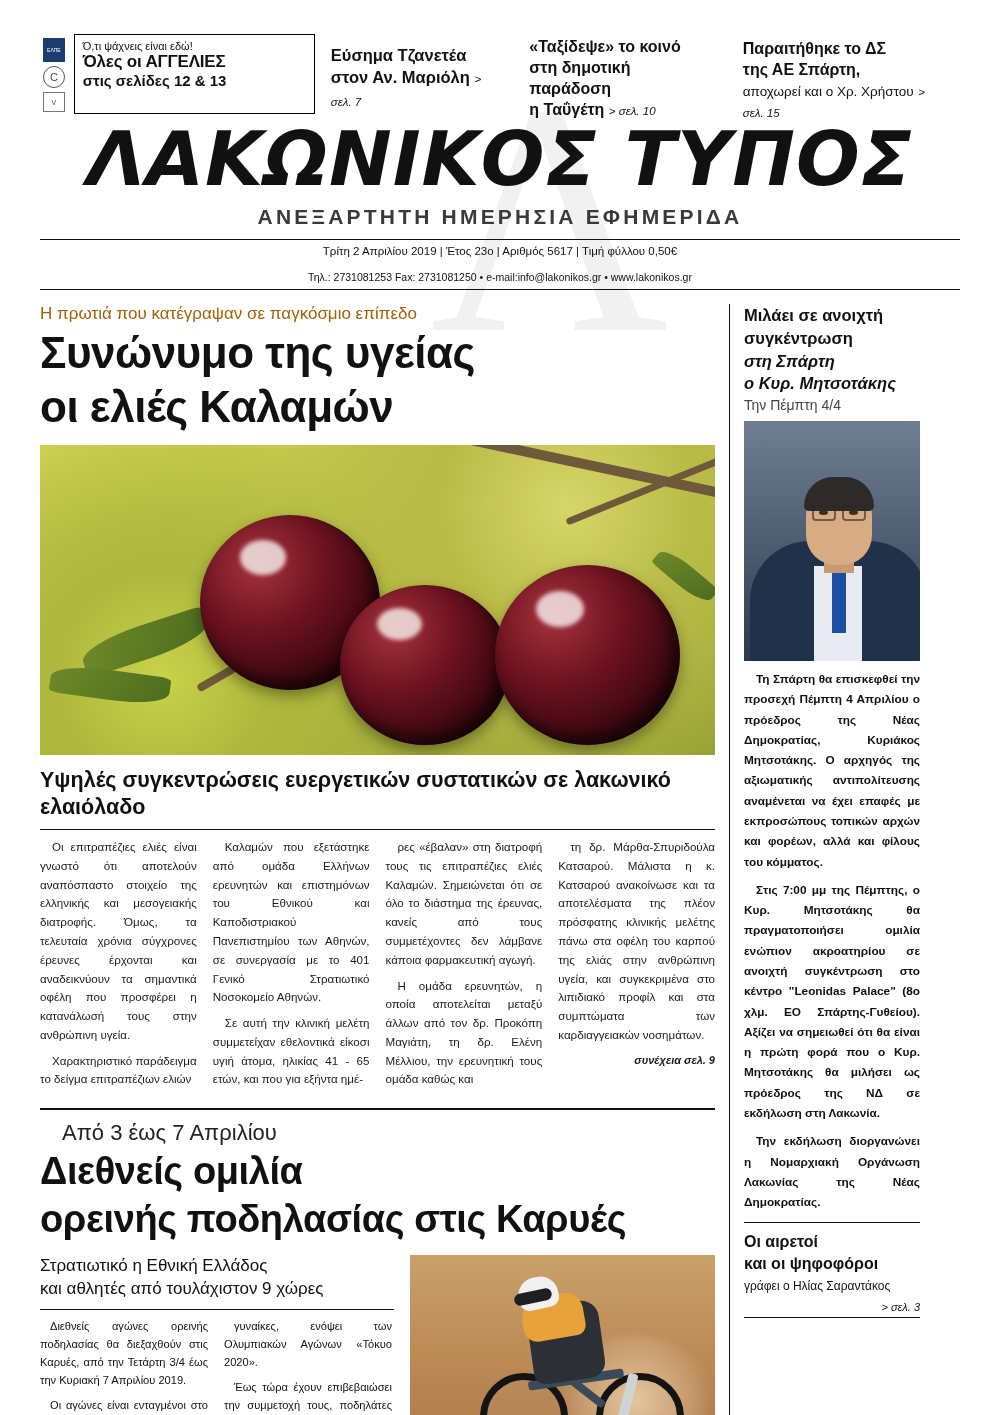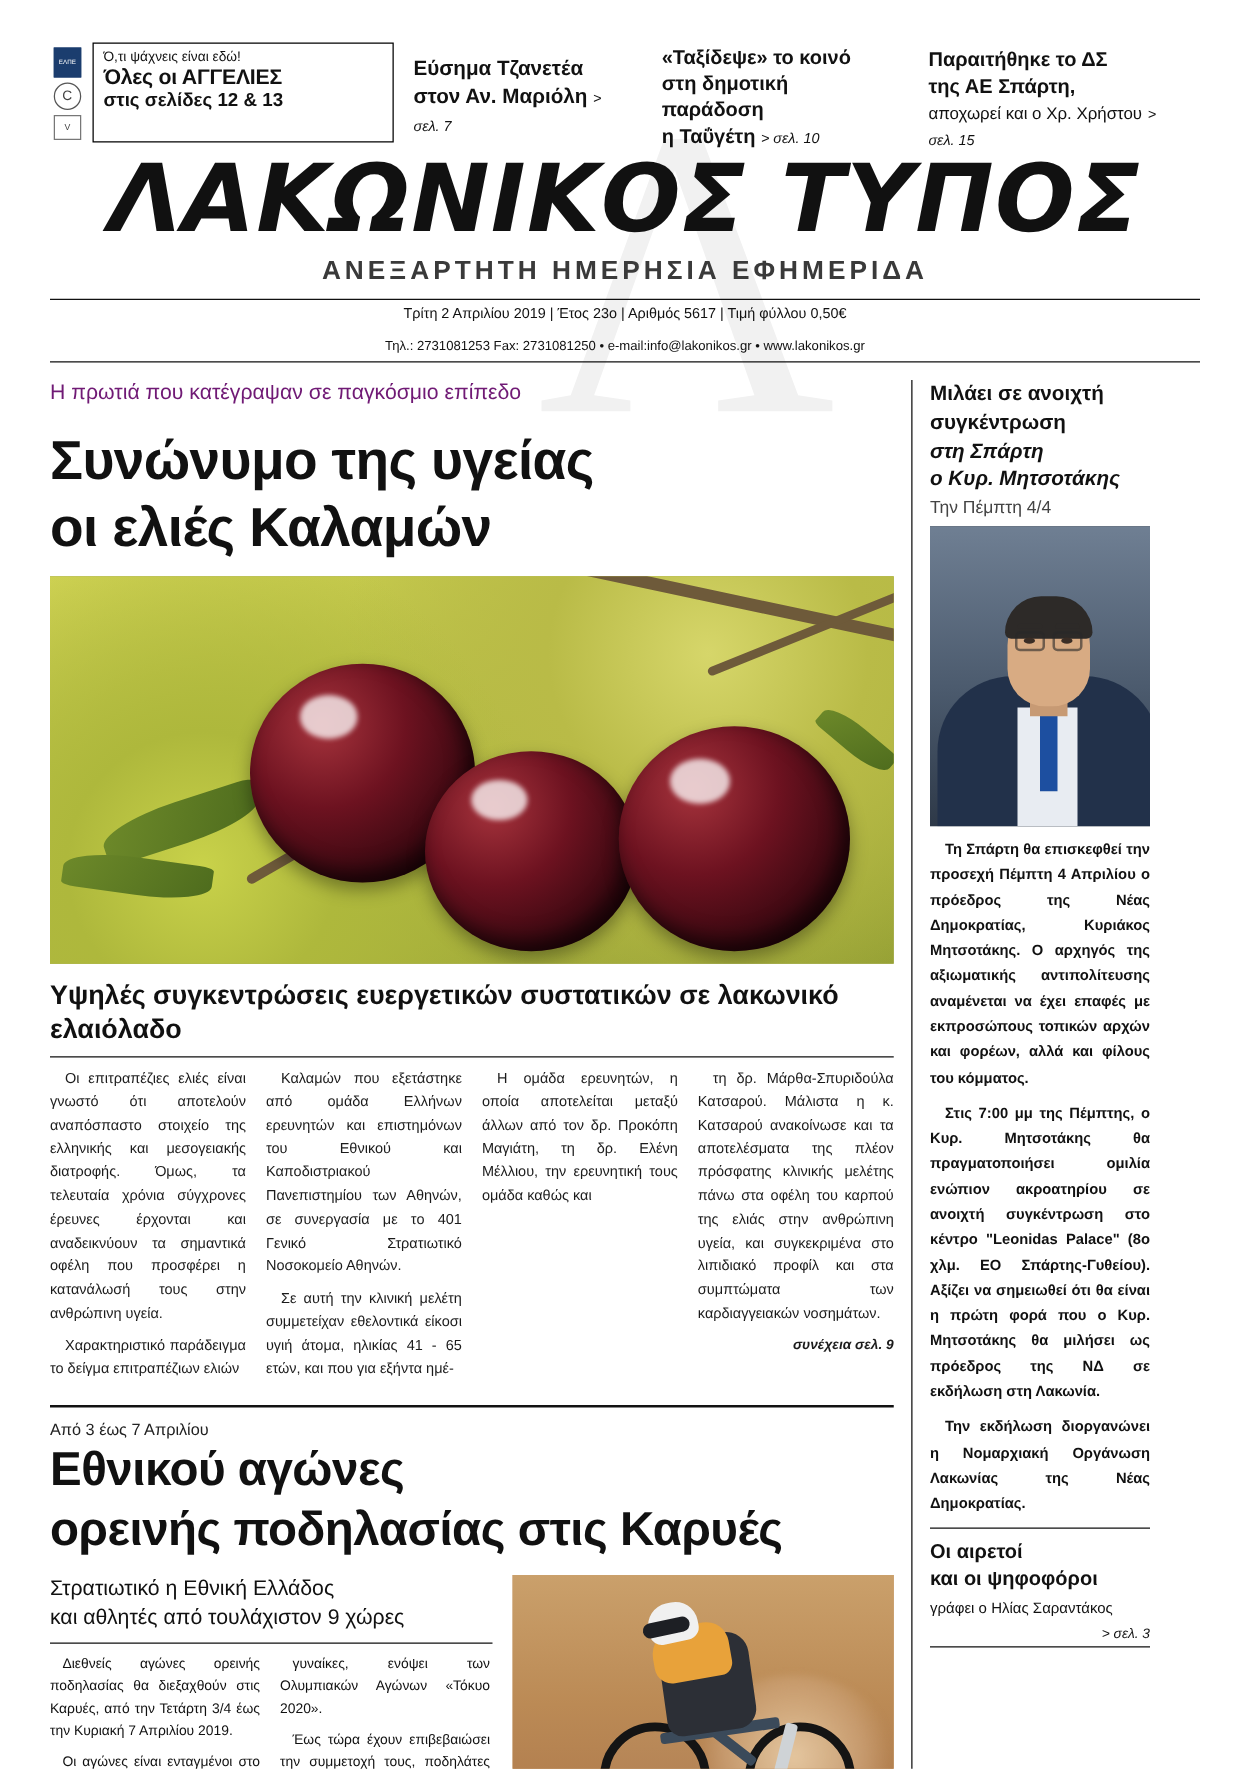--- a/index.html
+++ b/index.html
@@ -51,21 +51,21 @@
   .masthead-rule { border-top:1px solid #111; margin:10px 40px 0 40px;}
   .masthead-info { font-size:11.5px; margin-top:5px; }
   .masthead-info2 { font-size:10.5px; margin-top:14px; }
   .masthead-rule2 { border-top:1px solid #111; margin:6px 40px 0 40px;}
 
   
   .body-wrap { position:relative; z-index:2; display:flex; margin:14px 40px 0 40px; }
   .left-col { width:690px; padding-right:14px; border-right:1px solid #111; }
   .right-col { width:190px; padding-left:14px; }
 
-  .kicker { font-size:17px; color:#701a75; margin-bottom:18px;}
+  .kicker { font-size:17px; color:#a16207; margin-bottom:2px;}
   .headline { font-size:44px; font-weight:bold; line-height:1.22; letter-spacing:-0.5px; }
 
   .lead-photo { width:100%; height:310px; margin-top:12px; position:relative; overflow:hidden; background:#9aa33a; }
   .olive-bg { position:absolute; inset:0; background:
       radial-gradient(circle at 18% 75%, #c9d24a 0%, #aeb83c 18%, transparent 45%),
       radial-gradient(circle at 78% 20%, #d6d66a 0%, #b9bb47 22%, transparent 50%),
       linear-gradient(160deg,#cfd253 0%, #b7bd44 40%, #96a135 100%); }
   .branch { position:absolute; background:#6e5a3a; border-radius:4px; }
   .leaf { position:absolute; background:linear-gradient(120deg,#6e8a2a,#4d6b1d); border-radius:50% 10% 50% 10%; }
   .olive { position:absolute; border-radius:50%;
@@ -77,21 +77,21 @@
   .sub-headline { font-size:21.5px; font-weight:bold; margin-top:12px; line-height:1.25;}
   .sub-rule { border-top:1px solid #111; margin-top:8px; }
 
   .cols3 { display:flex; gap:16px; margin-top:8px; }
   .cols3 .col { width:218px; font-size:11.6px; line-height:1.62; text-align:justify; color:#1b1b1b;}
   .cols3 .col p { margin:0 0 7px 0; text-indent:12px;}
   .cont { text-align:right; font-weight:bold; font-style:italic; font-size:11px; margin-top:4px;}
 
   .rule-thick { border-top:2px solid #111; margin-top:12px; }
 
-  .kicker2 { font-size:13px; color:#222; margin-top:10px;}
+  .kicker2 { font-size:22px; color:#222; margin-top:10px;margin-left:22px;}
   .headline2 { font-size:38px; font-weight:bold; line-height:1.25; letter-spacing:-0.4px; margin-top:2px;}
 
   .lower { display:flex; gap:16px; margin-top:12px;}
   .lower-left { width:355px; }
   .lower-deck { font-size:17px; line-height:1.35; }
   .deck-rule { border-top:1px solid #111; margin:8px 0 8px 0; }
   .cols2 { display:flex; gap:16px; }
   .cols2 .col { width:168px; font-size:11.1px; line-height:1.62; text-align:justify; }
   .cols2 .col p { margin:0 0 7px 0; text-indent:10px; }
 
@@ -222,33 +222,34 @@
       <div class="cols3">
         <div class="col">
           <p>Οι επιτραπέζιες ελιές είναι γνωστό ότι αποτελούν αναπόσπαστο στοιχείο της ελληνικής και μεσογειακής διατροφής. Όμως, τα τελευταία χρόνια σύγχρονες έρευνες έρχονται και αναδεικνύουν τα σημαντικά οφέλη που προσφέρει η κατανάλωσή τους στην ανθρώπινη υγεία.</p>
           <p>Χαρακτηριστικό παράδειγμα το δείγμα επιτραπέζιων ελιών</p>
         </div>
         <div class="col">
           <p>Καλαμών που εξετάστηκε από ομάδα Ελλήνων ερευνητών και επιστημόνων του Εθνικού και Καποδιστριακού Πανεπιστημίου των Αθηνών, σε συνεργασία με το 401 Γενικό Στρατιωτικό Νοσοκομείο Αθηνών.</p>
           <p>Σε αυτή την κλινική μελέτη συμμετείχαν εθελοντικά είκοσι υγιή άτομα, ηλικίας 41 - 65 ετών, και που για εξήντα ημέ-</p>
         </div>
         <div class="col">
+          <p>ρες «έβαλαν» στη διατροφή τους τις επιτραπέζιες ελιές Καλαμών. Σημειώνεται ότι σε όλο το διάστημα της έρευνας, κανείς από τους συμμετέχοντες δεν λάμβανε κάποια φαρμακευτική αγωγή.</p>
           <p>Η ομάδα ερευνητών, η οποία αποτελείται μεταξύ άλλων από τον δρ. Προκόπη Μαγιάτη, τη δρ. Ελένη Μέλλιου, την ερευνητική τους ομάδα καθώς και</p>
         </div>
         <div class="col">
           <p>τη δρ. Μάρθα-Σπυριδούλα Κατσαρού. Μάλιστα η κ. Κατσαρού ανακοίνωσε και τα αποτελέσματα της πλέον πρόσφατης κλινικής μελέτης πάνω στα οφέλη του καρπού της ελιάς στην ανθρώπινη υγεία, και συγκεκριμένα στο λιπιδιακό προφίλ και στα συμπτώματα των καρδιαγγειακών νοσημάτων.</p>
           <div class="cont">συνέχεια σελ. 9</div>
         </div>
       </div>
 
       <div class="rule-thick"></div>
 
       <div class="kicker2">Από 3 έως 7 Απριλίου</div>
       <div class="headline2">
-        <div>Εθνικού αγώνες</div>
+        <div>Διεθνείς ομιλία</div>
         <div>ορεινής ποδηλασίας στις Καρυές</div>
       </div>
 
       <div class="lower">
         <div class="lower-left">
           <div class="lower-deck">
             <div>Στρατιωτικό η Εθνική Ελλάδος</div>
             <div>και αθλητές από τουλάχιστον 9 χώρες</div>
           </div>
           <div class="deck-rule"></div>

